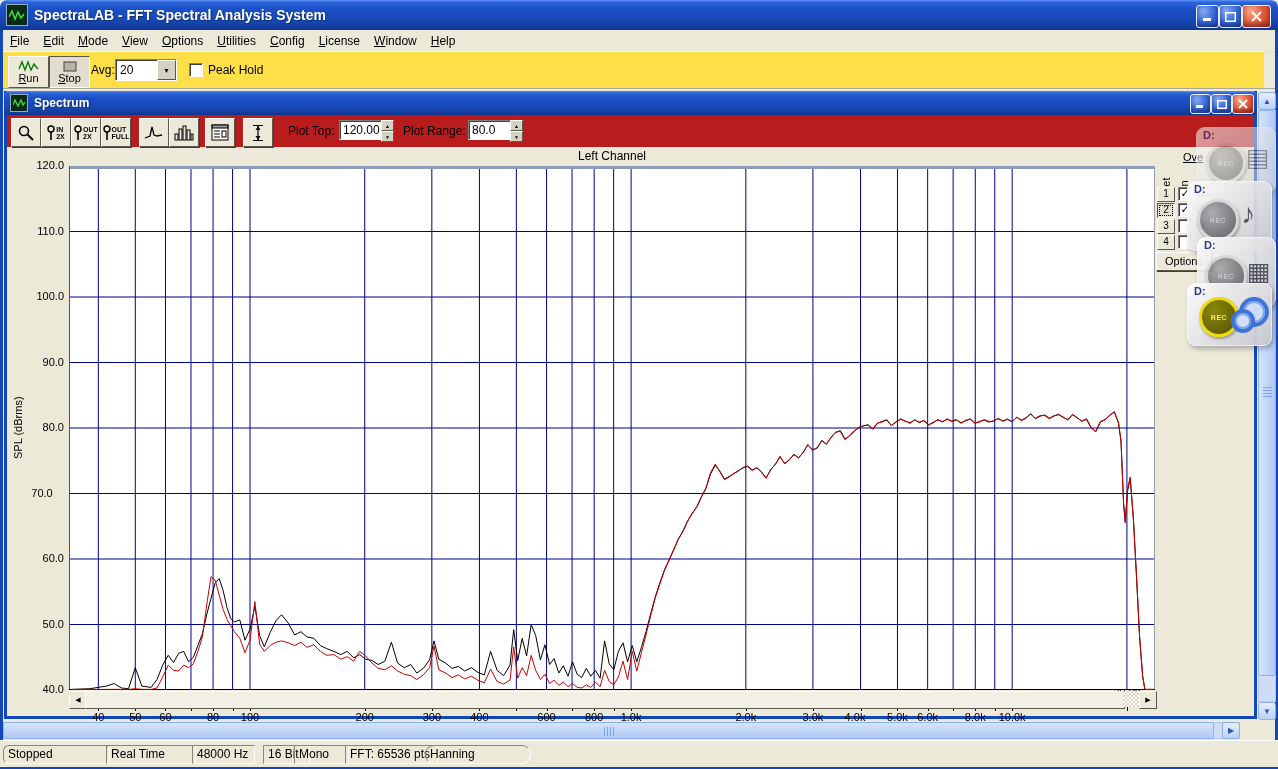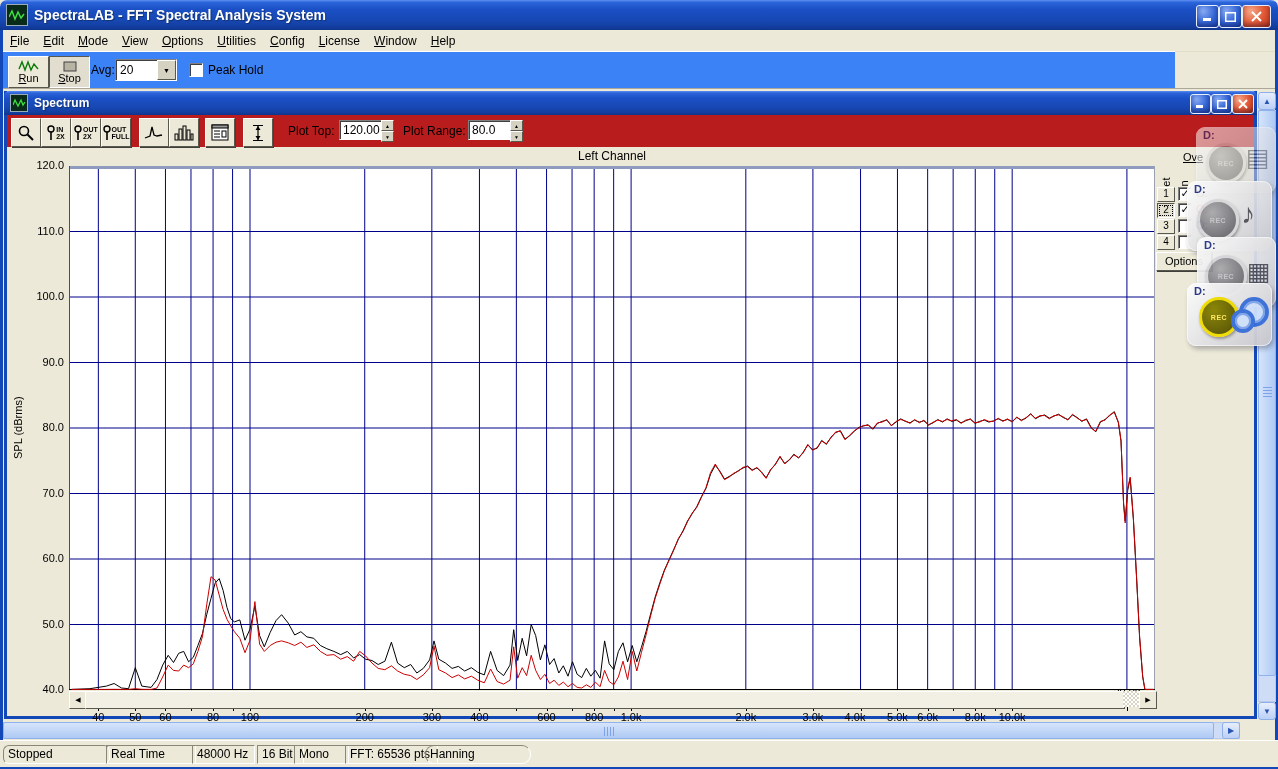--- a/index.html
+++ b/index.html
@@ -10,21 +10,21 @@
   .border-bar{background:#1247b8;}
   .titlebar{left:0;top:0;width:1278px;height:30px;border-radius:7px 7px 0 0;display:flex;align-items:center;}
   .title-text{color:#fff;font-weight:bold;font-size:14px;text-shadow:1px 1px 1px #10306e;margin-left:6px;white-space:nowrap;}
   .cap-btn{border:1px solid #e8eefc;border-radius:3px;background:radial-gradient(circle at 30% 25%,#86a9f2 0%,#3465d6 55%,#1e46b4 100%);box-shadow:inset 0 -3px 4px rgba(0,0,40,.35);display:flex;align-items:center;justify-content:center;}
   .cap-btn.close{background:radial-gradient(circle at 30% 25%,#f4a88a 0%,#e35b38 50%,#b93016 100%);}
   .appicon{width:20px;height:20px;background:#0a2a1a;border:1px solid #9ab;margin-left:6px;display:flex;align-items:center;justify-content:center;}
   
   .menubar{left:3px;top:30px;width:1272px;height:21px;background:#ece9d8;border-bottom:1px solid #e2dfc8;font-size:12px;display:flex;align-items:center;}
   .menu-item{padding:2px 7px;color:#000;}
   .menu-item u{text-decoration:underline;}
-  .toolbar{left:3px;top:51px;width:1172px;height:37px;background:#3b82f6;border-top:1px solid #fff;}
+  .toolbar{left:3px;top:51px;width:1261px;height:37px;background:#fde047;border-top:1px solid #fff;}
   .btn3d{background:#ece9d8;border:1px solid;border-color:#fff #58584f #58584f #fff;box-shadow:1px 1px 0 #40403a;}
   .btn3d.pressed{border-color:#58584f #fff #fff #58584f;box-shadow:none;background:#e2decf;}
   .tb-btn{display:flex;flex-direction:column;align-items:center;justify-content:center;font-size:11px;color:#000;}
   .sunken{background:#fff;border:1px solid;border-color:#808080 #fff #fff #808080;box-shadow:inset 1px 1px 0 #404040;}
   .combo-arrow{background:#d6d2c2;border:1px solid;border-color:#fff #58584f #58584f #fff;display:flex;align-items:center;justify-content:center;font-size:7px;color:#000;}
   .cb{background:#fff;border:1px solid;border-color:#808080 #fff #fff #808080;box-shadow:inset 1px 1px 0 #404040;font-size:11px;line-height:11px;text-align:center;color:#000;font-weight:bold;}
   .lbl{font-size:12px;color:#000;white-space:nowrap;}
   
   .child{left:4px;top:91px;width:1253px;height:628px;background:#ece9d8;border-left:3px solid #1247b8;border-right:3px solid #1247b8;border-bottom:3px solid #1247b8;box-sizing:border-box;}
   .child-titlebar{left:4px;top:91px;width:1253px;height:24px;border-radius:5px 5px 0 0;display:flex;align-items:center;}
@@ -262,21 +262,21 @@
   </div>
 
   <div class="abs plot-title" style="left:69px;top:149px;width:1086px;">Left Channel</div>
   <div class="abs vtext" style="left:12px;top:166px;width:16px;height:524px;">SPL (dBrms)</div>
   <div id="yticks">
       <div class="abs ytick" style="left: 20px; top: 159px; width: 44px;">120.0</div>
       <div class="abs ytick" style="left: 20px; top: 224.5px; width: 44px;">110.0</div>
       <div class="abs ytick" style="left: 20px; top: 290px; width: 44px;">100.0</div>
       <div class="abs ytick" style="left: 20px; top: 355.5px; width: 44px;">90.0</div>
       <div class="abs ytick" style="left: 20px; top: 421px; width: 44px;">80.0</div>
-      <div class="abs ytick" style="left: 20px; top: 486.5px; width: 44px;">70.0</div>
+      <div class="abs ytick" style="left: 20px; top: 486.5px; width: 44px; text-align: center;">70.0</div>
       <div class="abs ytick" style="left: 20px; top: 552px; width: 44px;">60.0</div>
       <div class="abs ytick" style="left: 20px; top: 617.5px; width: 44px;">50.0</div>
       <div class="abs ytick" style="left: 20px; top: 683px; width: 44px;">40.0</div>
     </div>
   <div id="xticks">
       <div class="abs tickmark" style="left: 98.3499px; top: 707px;"></div>
       <div class="abs tickmark" style="left: 135.282px; top: 707px;"></div>
       <div class="abs tickmark" style="left: 165.457px; top: 707px;"></div>
       <div class="abs tickmark" style="left: 190.97px; top: 707px;"></div>
       <div class="abs tickmark" style="left: 213.07px; top: 707px;"></div>
@@ -407,21 +407,21 @@
     <div class="abs xpsb-thumb-h" style="left:3px;top:722px;width:1211px;height:17px;">
       <div style="position:absolute;left:600px;top:4px;width:10px;height:9px;background:repeating-linear-gradient(90deg,#7fa3e8 0 1px,transparent 1px 3px);"></div>
     </div>
     <div class="abs xpsb-btn" style="left:1222px;top:722px;width:18px;height:17px;">▶</div>
   </div>
 
   <div class="abs statusbar" id="statusbar">
       <div class="status-cell" style="left: 3px; width: 101px; border-radius: 6px;">Stopped</div>
       <div class="status-cell" style="left: 106px; width: 84px;">Real Time</div>
       <div class="status-cell" style="left: 192px; width: 57px;">48000 Hz</div>
-      <div class="status-cell" style="left: 257px; width: 41px;">16 Bit</div>
+      <div class="status-cell" style="left: 263px; width: 41px;">16 Bit</div>
       <div class="status-cell" style="left: 294px; width: 49px;">Mono</div>
       <div class="status-cell" style="left: 345px; width: 87px;">FFT: 65536 pts</div>
       <div class="status-cell" style="left: 425px; width: 100px; border-radius: 9px;">Hanning</div>
     </div>
 
   <div class="abs cube" style="left:1196px;top:127px;width:80px;height:66px;opacity:.55;z-index:30;">
     <span class="dlab">D:</span>
     <div class="rec" style="left:10px;top:16px;width:34px;height:34px;">
         <span>REC</span>
       </div>

